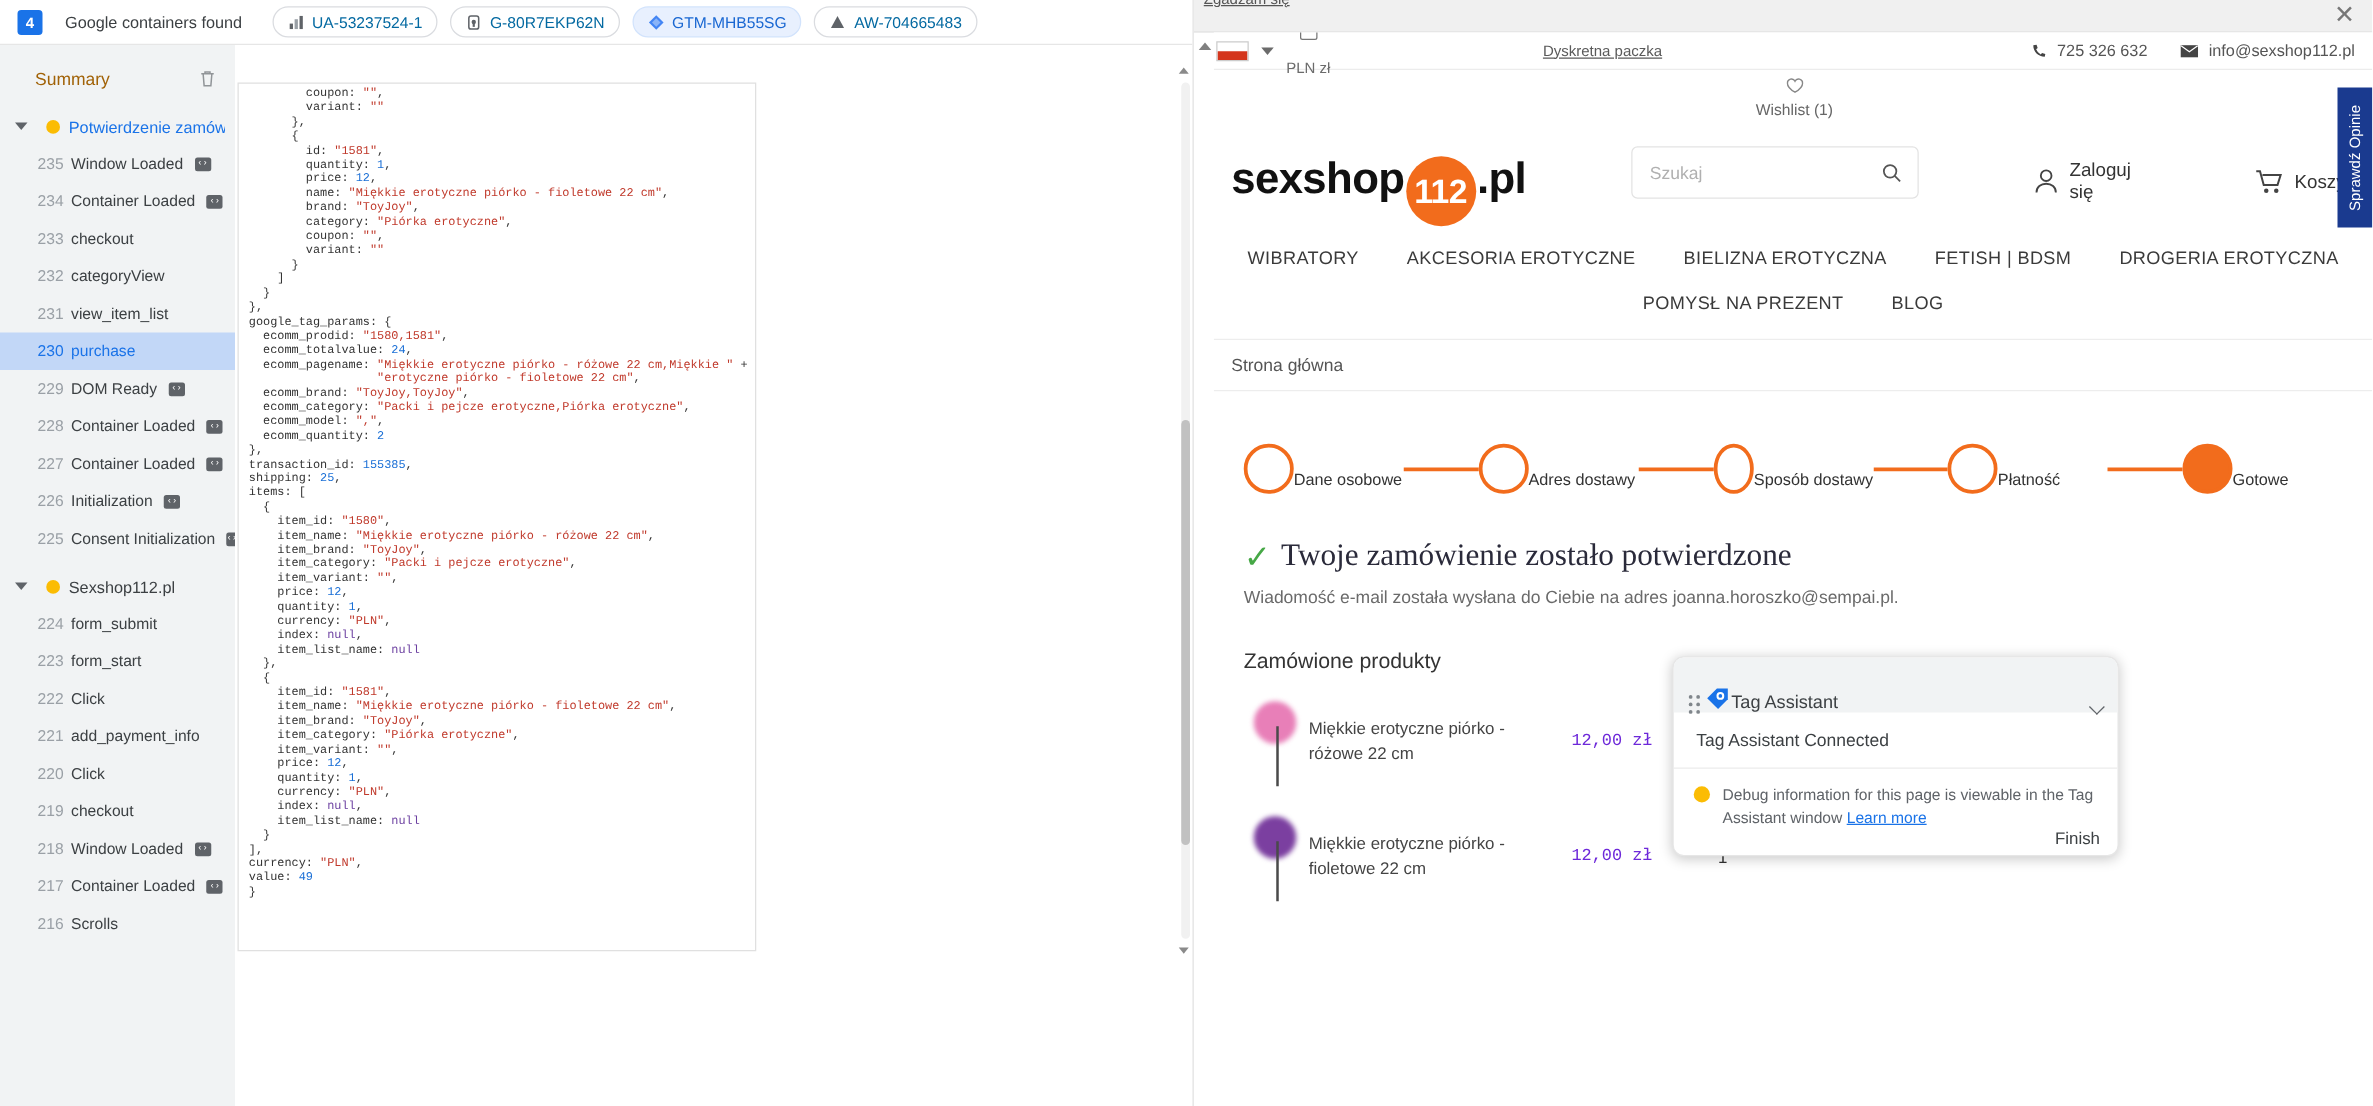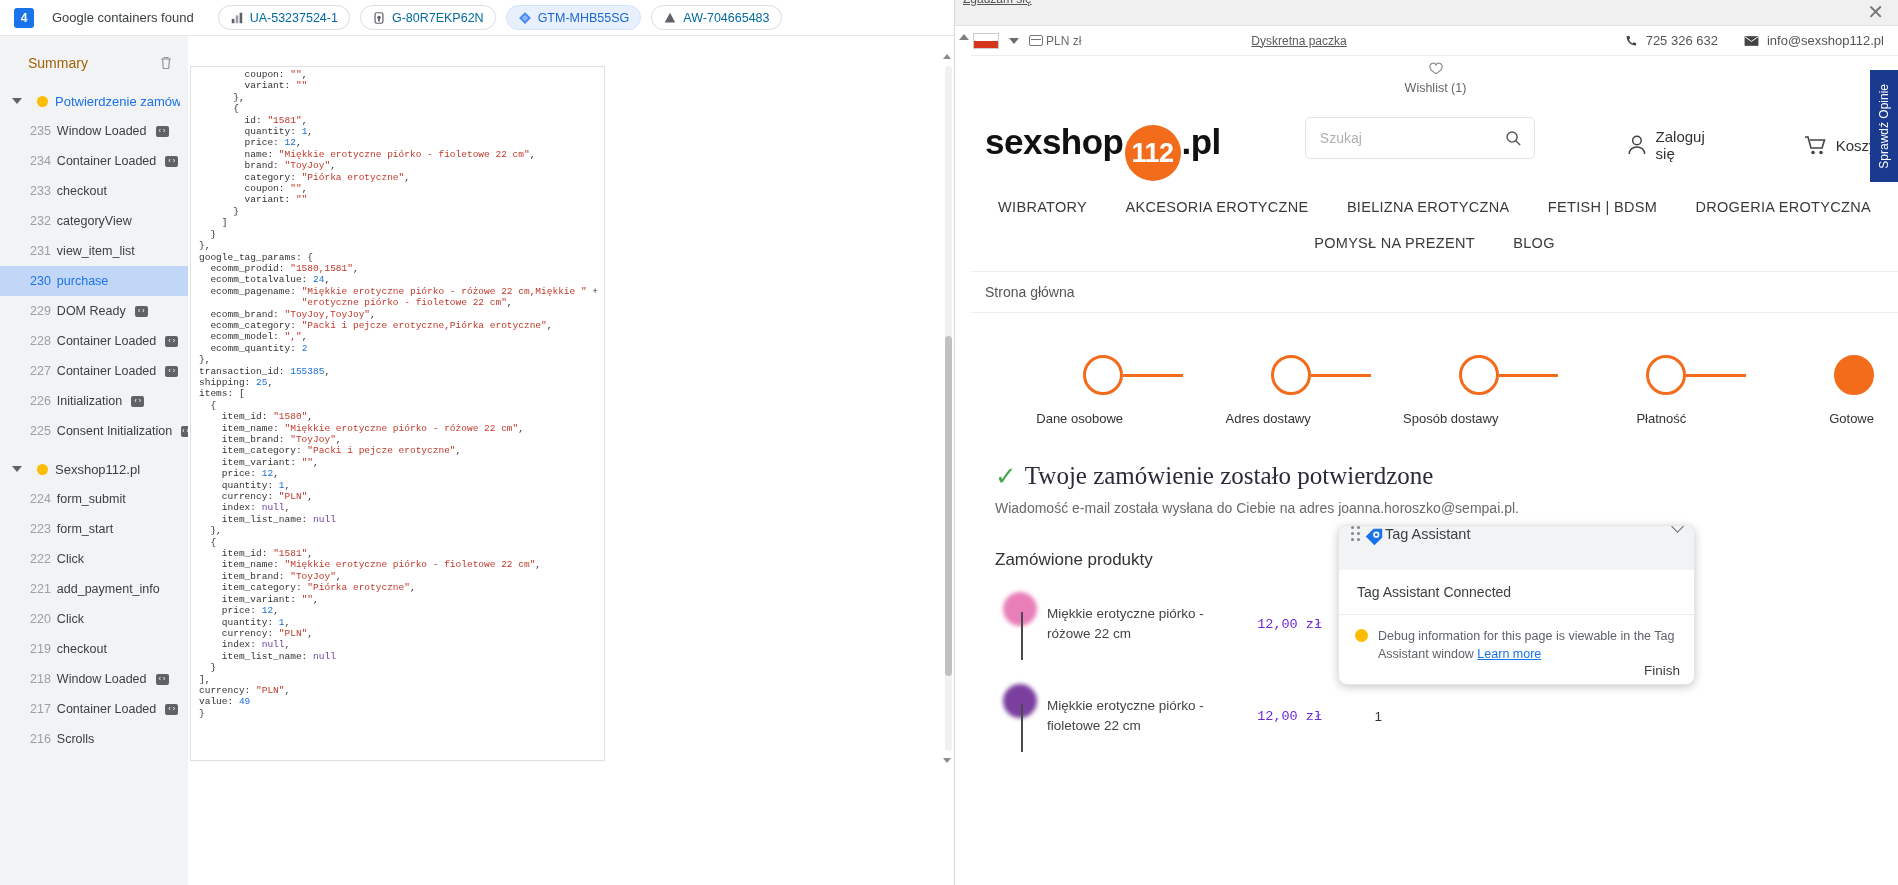--- a/index.html
+++ b/index.html
@@ -163,21 +163,21 @@
     display: inline-block; position: relative; background: #fff;
   }
   .flag-pl::after {
     content: ""; position: absolute; left: 0; top: 50%; right: 0; bottom: 0;
     background: #d4351c;
   }
   .tri-dn {
     width: 0; height: 0; border-left: 5px solid transparent;
     border-right: 5px solid transparent; border-top: 6px solid #6b6b6b;
   }
-  .util-cur { display: inline-flex; align-items: center; gap: 3px; }
+  .util-cur { display: inline-flex; align-items: center; gap: 15px; flex-direction: column; }
   .cur-ico {
     width: 14px; height: 11px; border: 1.4px solid #777; border-radius: 2px;
     display: inline-block; position: relative;
   }
   .cur-ico::after {
     content:""; position:absolute; left:1px; right:1px; top:3px;
     height:1.4px; background:#777;
   }
   .util-link { text-decoration: underline; color: #5a5a5a; }
   .util-right { margin-left: auto; display: flex; align-items: center; gap: 26px; }
@@ -215,21 +215,21 @@
     display: inline-block; margin: 10px 17px; font-size: 14.5px;
     color: #3a3a3a; text-decoration: none; letter-spacing: .3px;
   }
   .breadcrumb-bar {
     border-top: 1px solid #ededed; border-bottom: 1px solid #ededed;
     padding: 12px 14px; font-size: 14px; color: #555; margin-top: 6px;
   }
 
   
   .stepper { display: flex; align-items: flex-start; padding: 42px 24px 0 24px; }
-  .step { display: flex; flex-direction: column; align-items: flex-end; width: 128px; }
+  .step { display: flex; flex-direction: row; align-items: center; width: 128px; }
   .step .ring {
     width: 40px; height: 40px; border-radius: 50%;
     border: 3px solid #f26c1c; background: #fff;
   }
   .step.done .ring { background: #f26c1c; }
   .step .slabel { margin-top: 16px; font-size: 13px; color: #333; white-space: nowrap; }
   .stepline { flex: 1; height: 3px; background: #f26c1c; margin-top: 19px; }
 
   .confirm-head {
     display: flex; align-items: center; gap: 8px; padding: 36px 24px 0 24px;
@@ -256,21 +256,21 @@
   .prod-qty { width: 60px; text-align: right; font-size: 13.5px; color: #333; }
 
   
   .ta-card {
     position: absolute; left: 383px; top: 525px; width: 357px; height: 160px;
     background: #fff; border-radius: 9px;
     box-shadow: 0 2px 10px rgba(0,0,0,.22); overflow: hidden;
     border: 1px solid #e6e6e6;
   }
   .ta-card-head {
-    display: flex; align-items: flex-start; gap: 0; height: 44px; padding: 0 12px;
+    display: flex; align-items: flex-end; gap: 0; height: 44px; padding: 0 12px;
     background: #f1f3f4;
   }
   .grip { width: 12px; height: 14px; display: grid;
           grid-template-columns: repeat(2, 4px); grid-template-rows: repeat(3, 4px);
           gap: 2px; }
   .grip i { background: #80868b; width: 3px; height: 3px; border-radius: 50%; display:block; }
   .ta-card-title { font-size: 14.5px; color: #3c4043; }
   .chev-dn {
     margin-left: auto; width: 9px; height: 9px; border-right: 1.6px solid #5f6368;
     border-bottom: 1.6px solid #5f6368; transform: rotate(45deg); margin-top: -4px;

